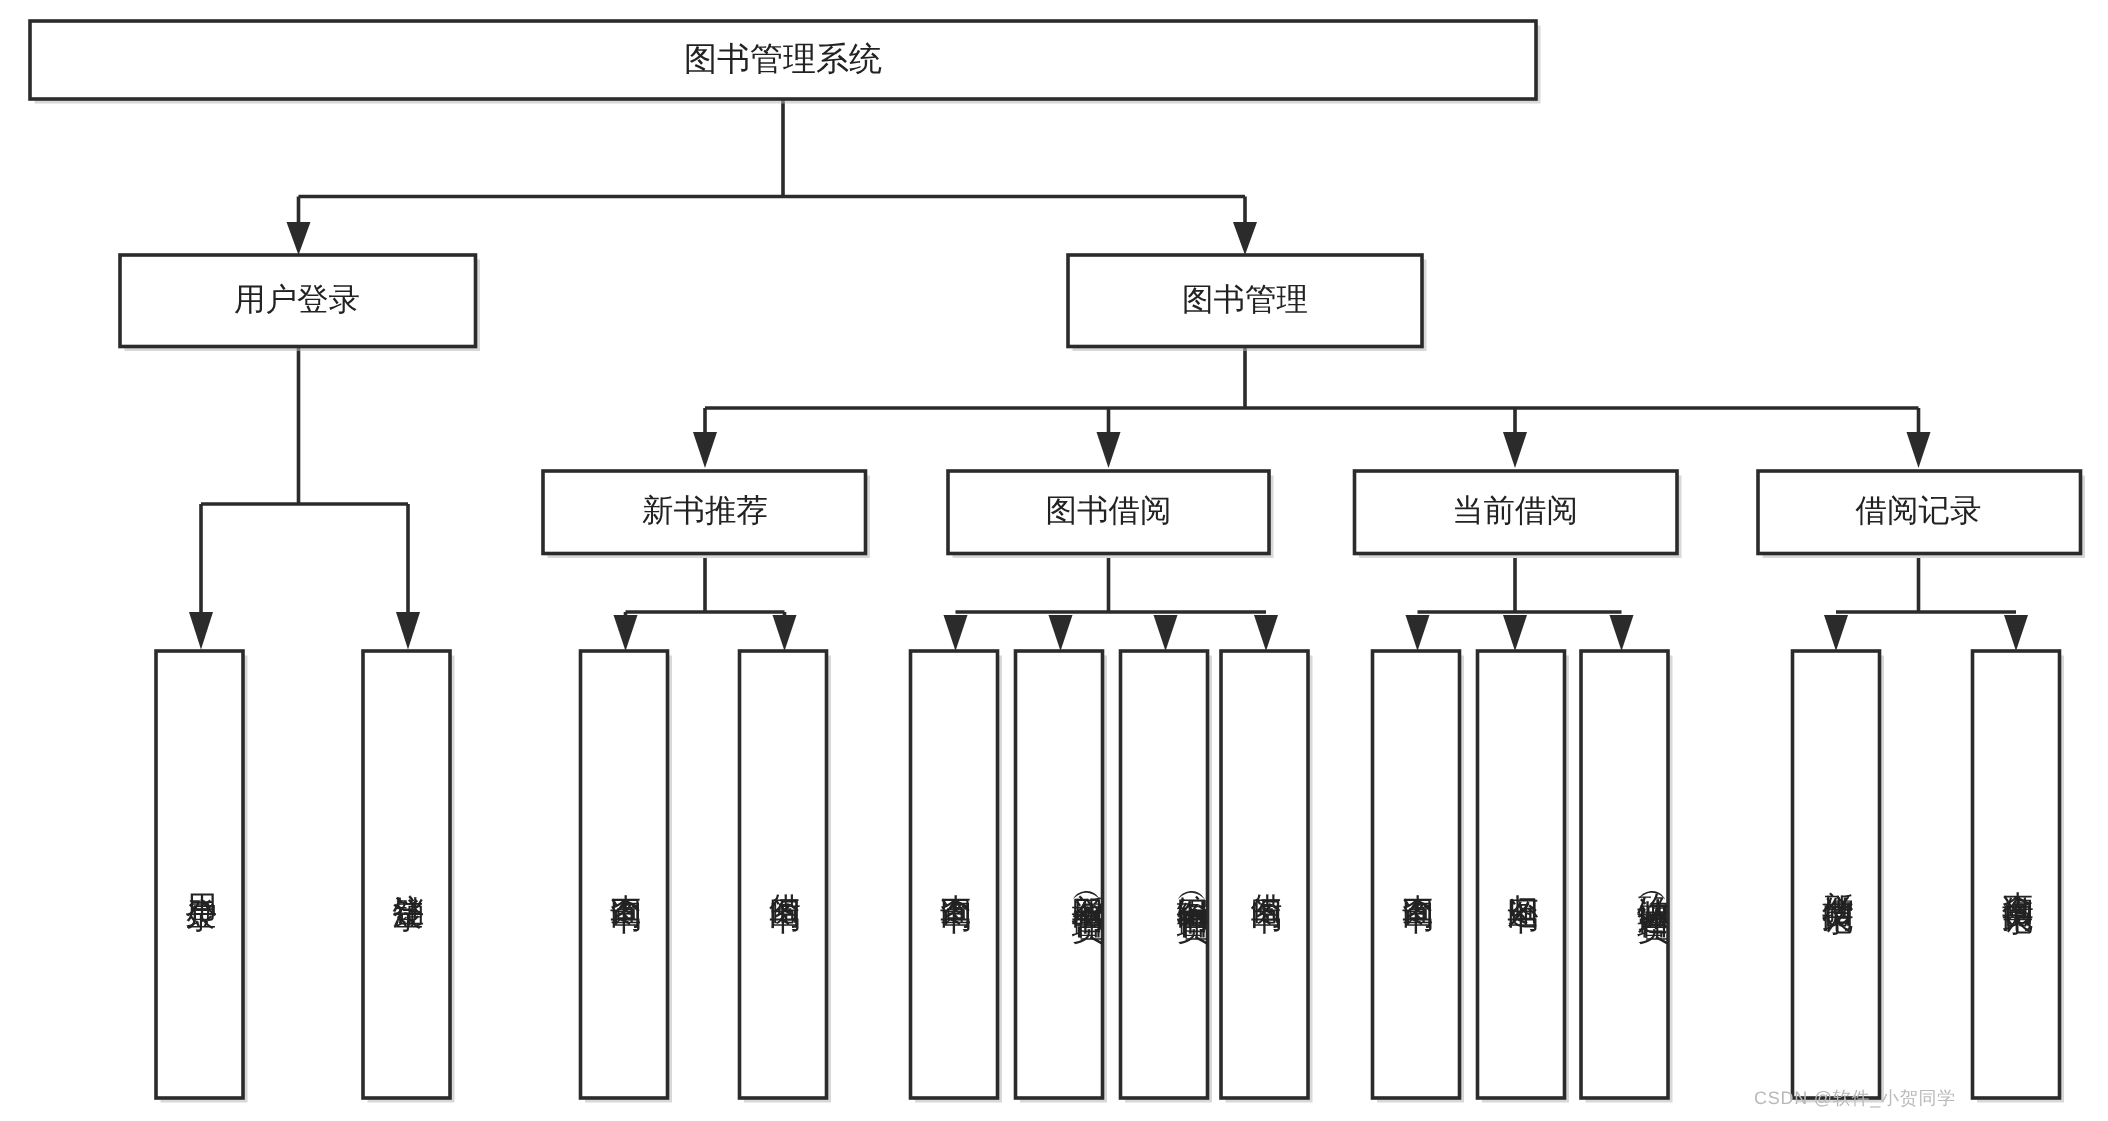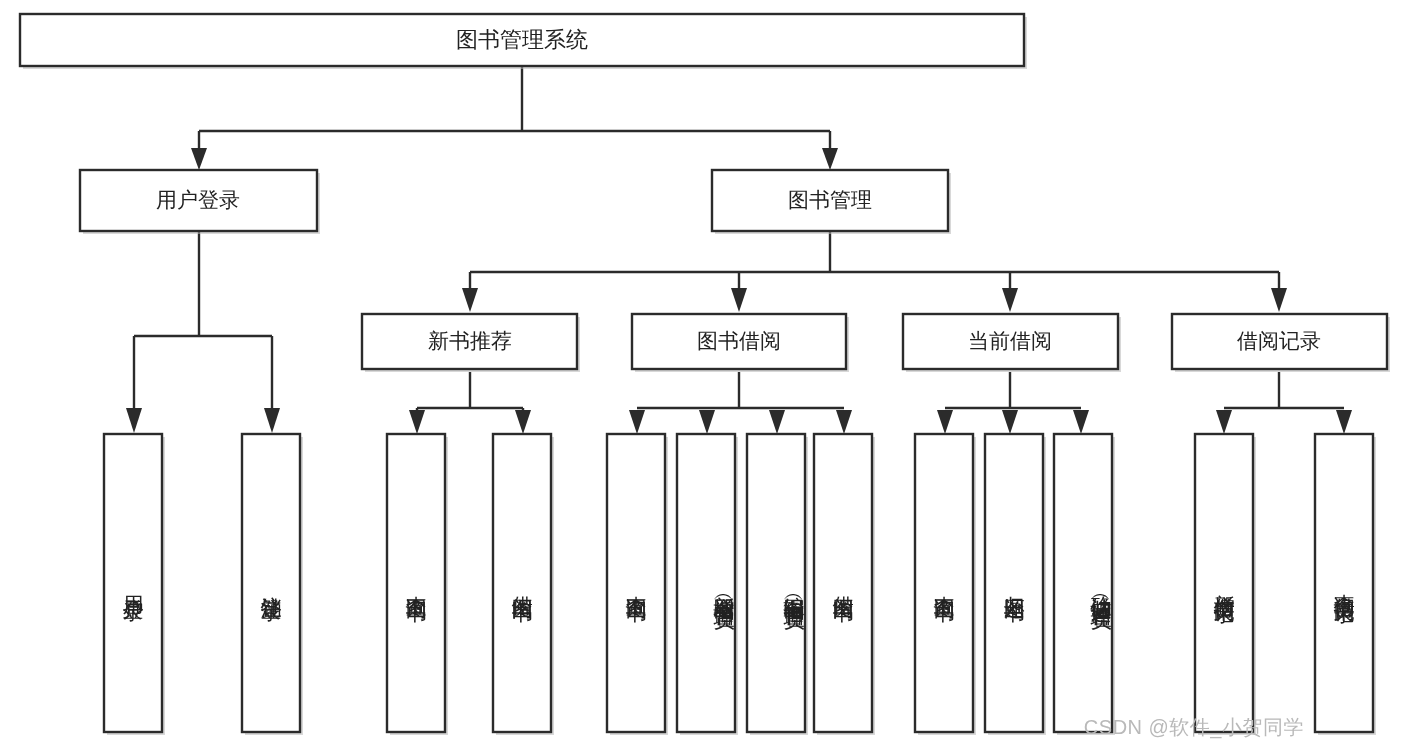--- a/index.html
+++ b/index.html
@@ -74,21 +74,21 @@
     color: #222222;
     letter-spacing: 2px;
     white-space: nowrap;
     pointer-events: none;
   }
   #watermark {
     position: absolute;
     right: 8px;
     bottom: 6px;
     font-family: "Liberation Sans", "DejaVu Sans", sans-serif;
-    font-size: 20px;
+    font-size: 12px;
     color: #b9b9b9;
     letter-spacing: 0.5px;
     white-space: nowrap;
   }
 </style>
 </head>
 <body>
 
 <div id="diagram-root">
 

